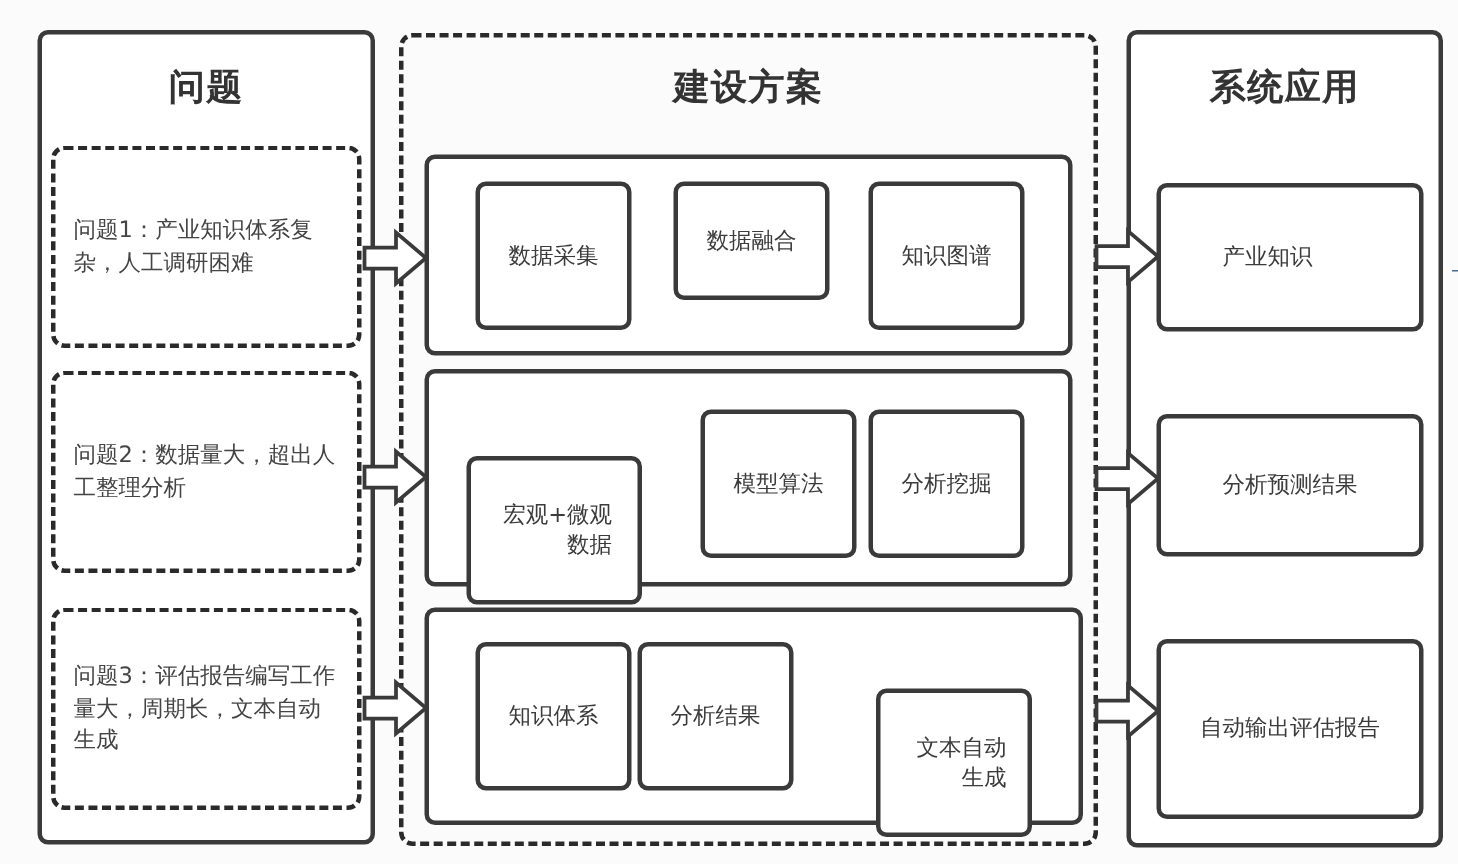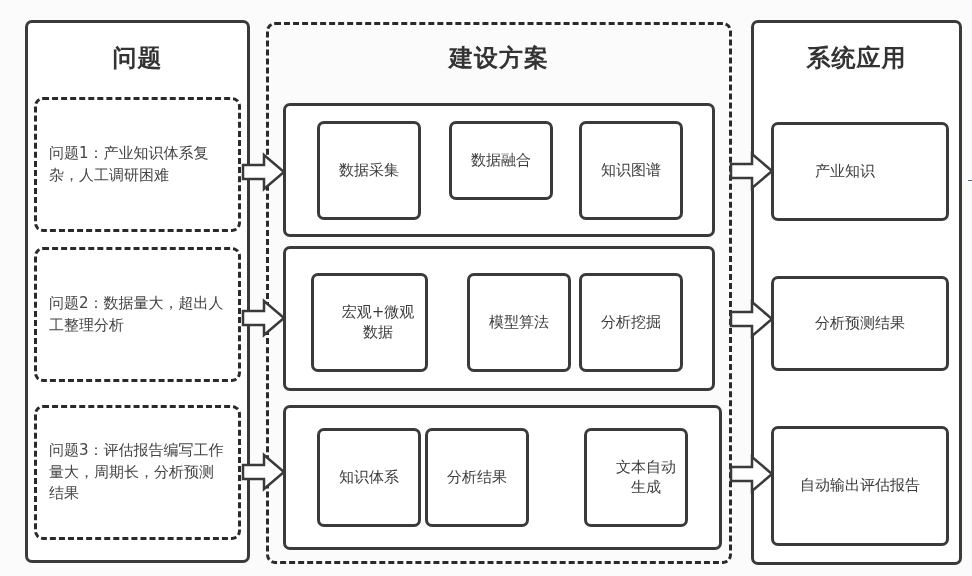--- a/index.html
+++ b/index.html
@@ -7,38 +7,38 @@
       width: 972px; height: 576px; position: relative; overflow: hidden;
       background: #fbfbfb;
       font-family: "DejaVu Sans", "Liberation Sans", sans-serif;
       color: #333;
     }
     .abs { position: absolute; box-sizing: border-box; }
     .solid { border: 3px solid #3a3a3a; border-radius: 7px; background: #fff; }
     .dashed { border: 3px dashed #2a2a2a; border-radius: 9px; }
     .title { font-weight: bold; font-size: 24px; color: #333; text-align: center; letter-spacing: 1px; }
     .cell { display: flex; align-items: center; justify-content: center; text-align: center; font-size: 15px; color: #3b3b3b; line-height: 1.3; }
-    .cell.left { justify-content: flex-start; text-align: center; padding-left: 24px; }
+    .cell.left { justify-content: flex-start; text-align: right; padding-left: 14px; margin-top: 31px; }
     .prob { display: flex; align-items: center; font-size: 15px; color: #444; line-height: 1.45; padding: 0 10px 0 12px; }
     svg.arrow { position: absolute; overflow: visible; }
   </style>
 </head>
 <body>
 
 <div class="abs solid" style="left:25px;top:20px;width:225px;height:543px;"></div>
 <div class="abs title" style="left:25px;top:42px;width:225px;">问题</div>
 
 <div class="abs dashed prob" style="left:34px;top:97px;width:207px;height:135px;justify-content:flex-end;">
   <span>问题1：产业知识体系复杂，人工调研困难</span>
 </div>
 <div class="abs dashed prob" style="left:34px;top:247px;width:207px;height:135px;">
   <span>问题2：数据量大，超出人工整理分析</span>
 </div>
 <div class="abs dashed prob" style="left:34px;top:405px;width:207px;height:135px;">
-  <span>问题3：评估报告编写工作量大，周期长，分析预测结果</span>
+  <span>问题3：评估报告编写工作量大，周期长，文本自动生成</span>
 </div>
 
 <div class="abs dashed" style="left:266px;top:22px;width:466px;height:542px;"></div>
 <div class="abs title" style="left:266px;top:42px;width:466px;">建设方案</div>
 
 <div class="abs solid" style="left:283px;top:103px;width:432px;height:134px;"></div>
 <div class="abs solid cell" style="left:317px;top:121px;width:104px;height:99px;">
     <span>数据采集</span>
   </div>
 <div class="abs solid cell" style="left:449px;top:121px;width:104px;height:79px;">

